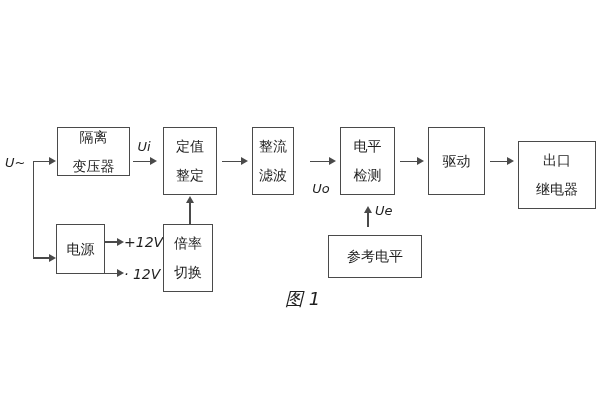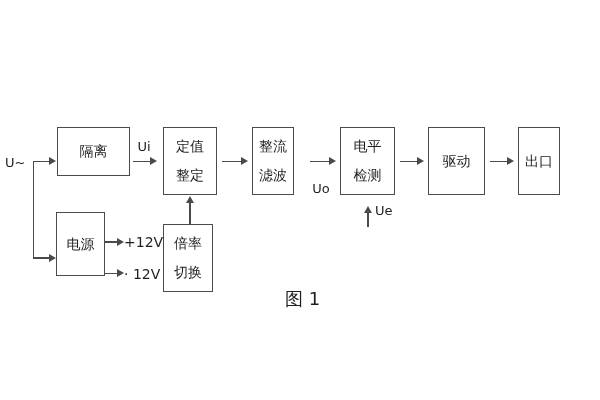--- a/index.html
+++ b/index.html
@@ -49,39 +49,41 @@
     border-left: 4px solid transparent;
     border-right: 4px solid transparent;
     border-bottom: 7px solid var(--line);
   }
   .lab {
     position: absolute;
     font-size: 13px;
     line-height: 15px;
     color: var(--text);
     white-space: nowrap;
+    font-style: italic;
   }
   .lab.center { text-align: center; }
   .lab.rail { font-size: 14px; line-height: 16px; }
   .caption { font-size: 18px; }
 </style>
 </head>
 <body>
 
 <div id="canvas">
 
   <span class="lab" style="left:5px;top:155px;">U~</span>
   <div class="vline" style="left:32.5px;top:161px;height:97px;"></div>
   <div class="hline" style="left:33px;top:160.5px;width:16px;"></div>
   <div class="arr-r" style="left:49px;top:157.25px;"></div>
   <div class="hline" style="left:33px;top:257.25px;width:16px;"></div>
   <div class="arr-r" style="left:49px;top:254px;"></div>
 
   <div class="box" style="left:57px;top:127px;width:73px;height:49px;">
     <div>隔离</div>
+    <div>变压器</div>
   </div>
 
   <div class="box" style="left:163px;top:127px;width:54px;height:68px;">
     <div>定值</div>
     <div>整定</div>
   </div>
 
   <div class="box" style="left:252px;top:127px;width:42px;height:68px;">
     <div>整流</div>
     <div>滤波</div>
@@ -89,59 +91,63 @@
 
   <div class="box" style="left:428px;top:127px;width:57px;height:68px;">
     <div>驱动</div>
   </div>
 
   <div class="box" style="left:340px;top:127px;width:55px;height:68px;">
     <div>电平</div>
     <div>检测</div>
   </div>
 
-  <div class="box" style="left:518px;top:127px;width:42px;height:68px;">
+  <div class="box" style="left:518px;top:141px;width:78px;height:68px;">
     <div>出口</div>
+    <div>继电器</div>
   </div>
 
   <span class="lab center" style="left:132px;top:139px;width:24px;">Ui</span>
   <div class="hline" style="left:133px;top:160.5px;width:17px;"></div>
   <div class="arr-r" style="left:150px;top:157.25px;"></div>
 
   <div class="hline" style="left:222px;top:160.5px;width:19px;"></div>
   <div class="arr-r" style="left:241px;top:157.25px;"></div>
 
   <span class="lab center" style="left:309px;top:140px;width:24px;margin-top:41px;">Uo</span>
   <div class="hline" style="left:310px;top:160.5px;width:19px;"></div>
   <div class="arr-r" style="left:329px;top:157.25px;"></div>
 
   <div class="hline" style="left:400px;top:160.5px;width:17px;"></div>
   <div class="arr-r" style="left:417px;top:157.25px;"></div>
 
   <div class="hline" style="left:490px;top:160.5px;width:17px;"></div>
   <div class="arr-r" style="left:507px;top:157.25px;"></div>
 
-  <div class="box" style="left:56px;top:212px;width:49px;height:64px;">
+  <div class="box" style="left:56px;top:224px;width:49px;height:50px;">
     <div>电源</div>
   </div>
 
   <div class="hline" style="left:105px;top:241px;width:12px;"></div>
   <div class="arr-r" style="left:117px;top:237.75px;"></div>
   <span class="lab rail" style="left:124px;top:234px;text-align:right;">+12V</span>
 
   <div class="hline" style="left:105px;top:272.5px;width:12px;"></div>
   <div class="arr-r" style="left:117px;top:269.25px;"></div>
   <span class="lab rail" style="left:124px;top:266px;">· 12V</span>
 
   <div class="box" style="left:163px;top:224px;width:50px;height:68px;">
     <div>倍率</div>
     <div>切换</div>
   </div>
   <div class="vline" style="left:189.25px;top:203px;height:21px;"></div>
   <div class="arr-u" style="left:186px;top:196px;"></div>
 
+  <div class="box" style="left:328px;top:235px;width:94px;height:43px;">
+    <div>参考电平</div>
+  </div>
   <div class="vline" style="left:367.25px;top:213px;height:14px;"></div>
   <div class="arr-u" style="left:364px;top:206px;"></div>
   <span class="lab" style="left:375px;top:203px;">Ue</span>
 
   <span class="lab caption" style="left:285px;top:291px;">图 1</span>
 
 </div>
 
 </body></html>

